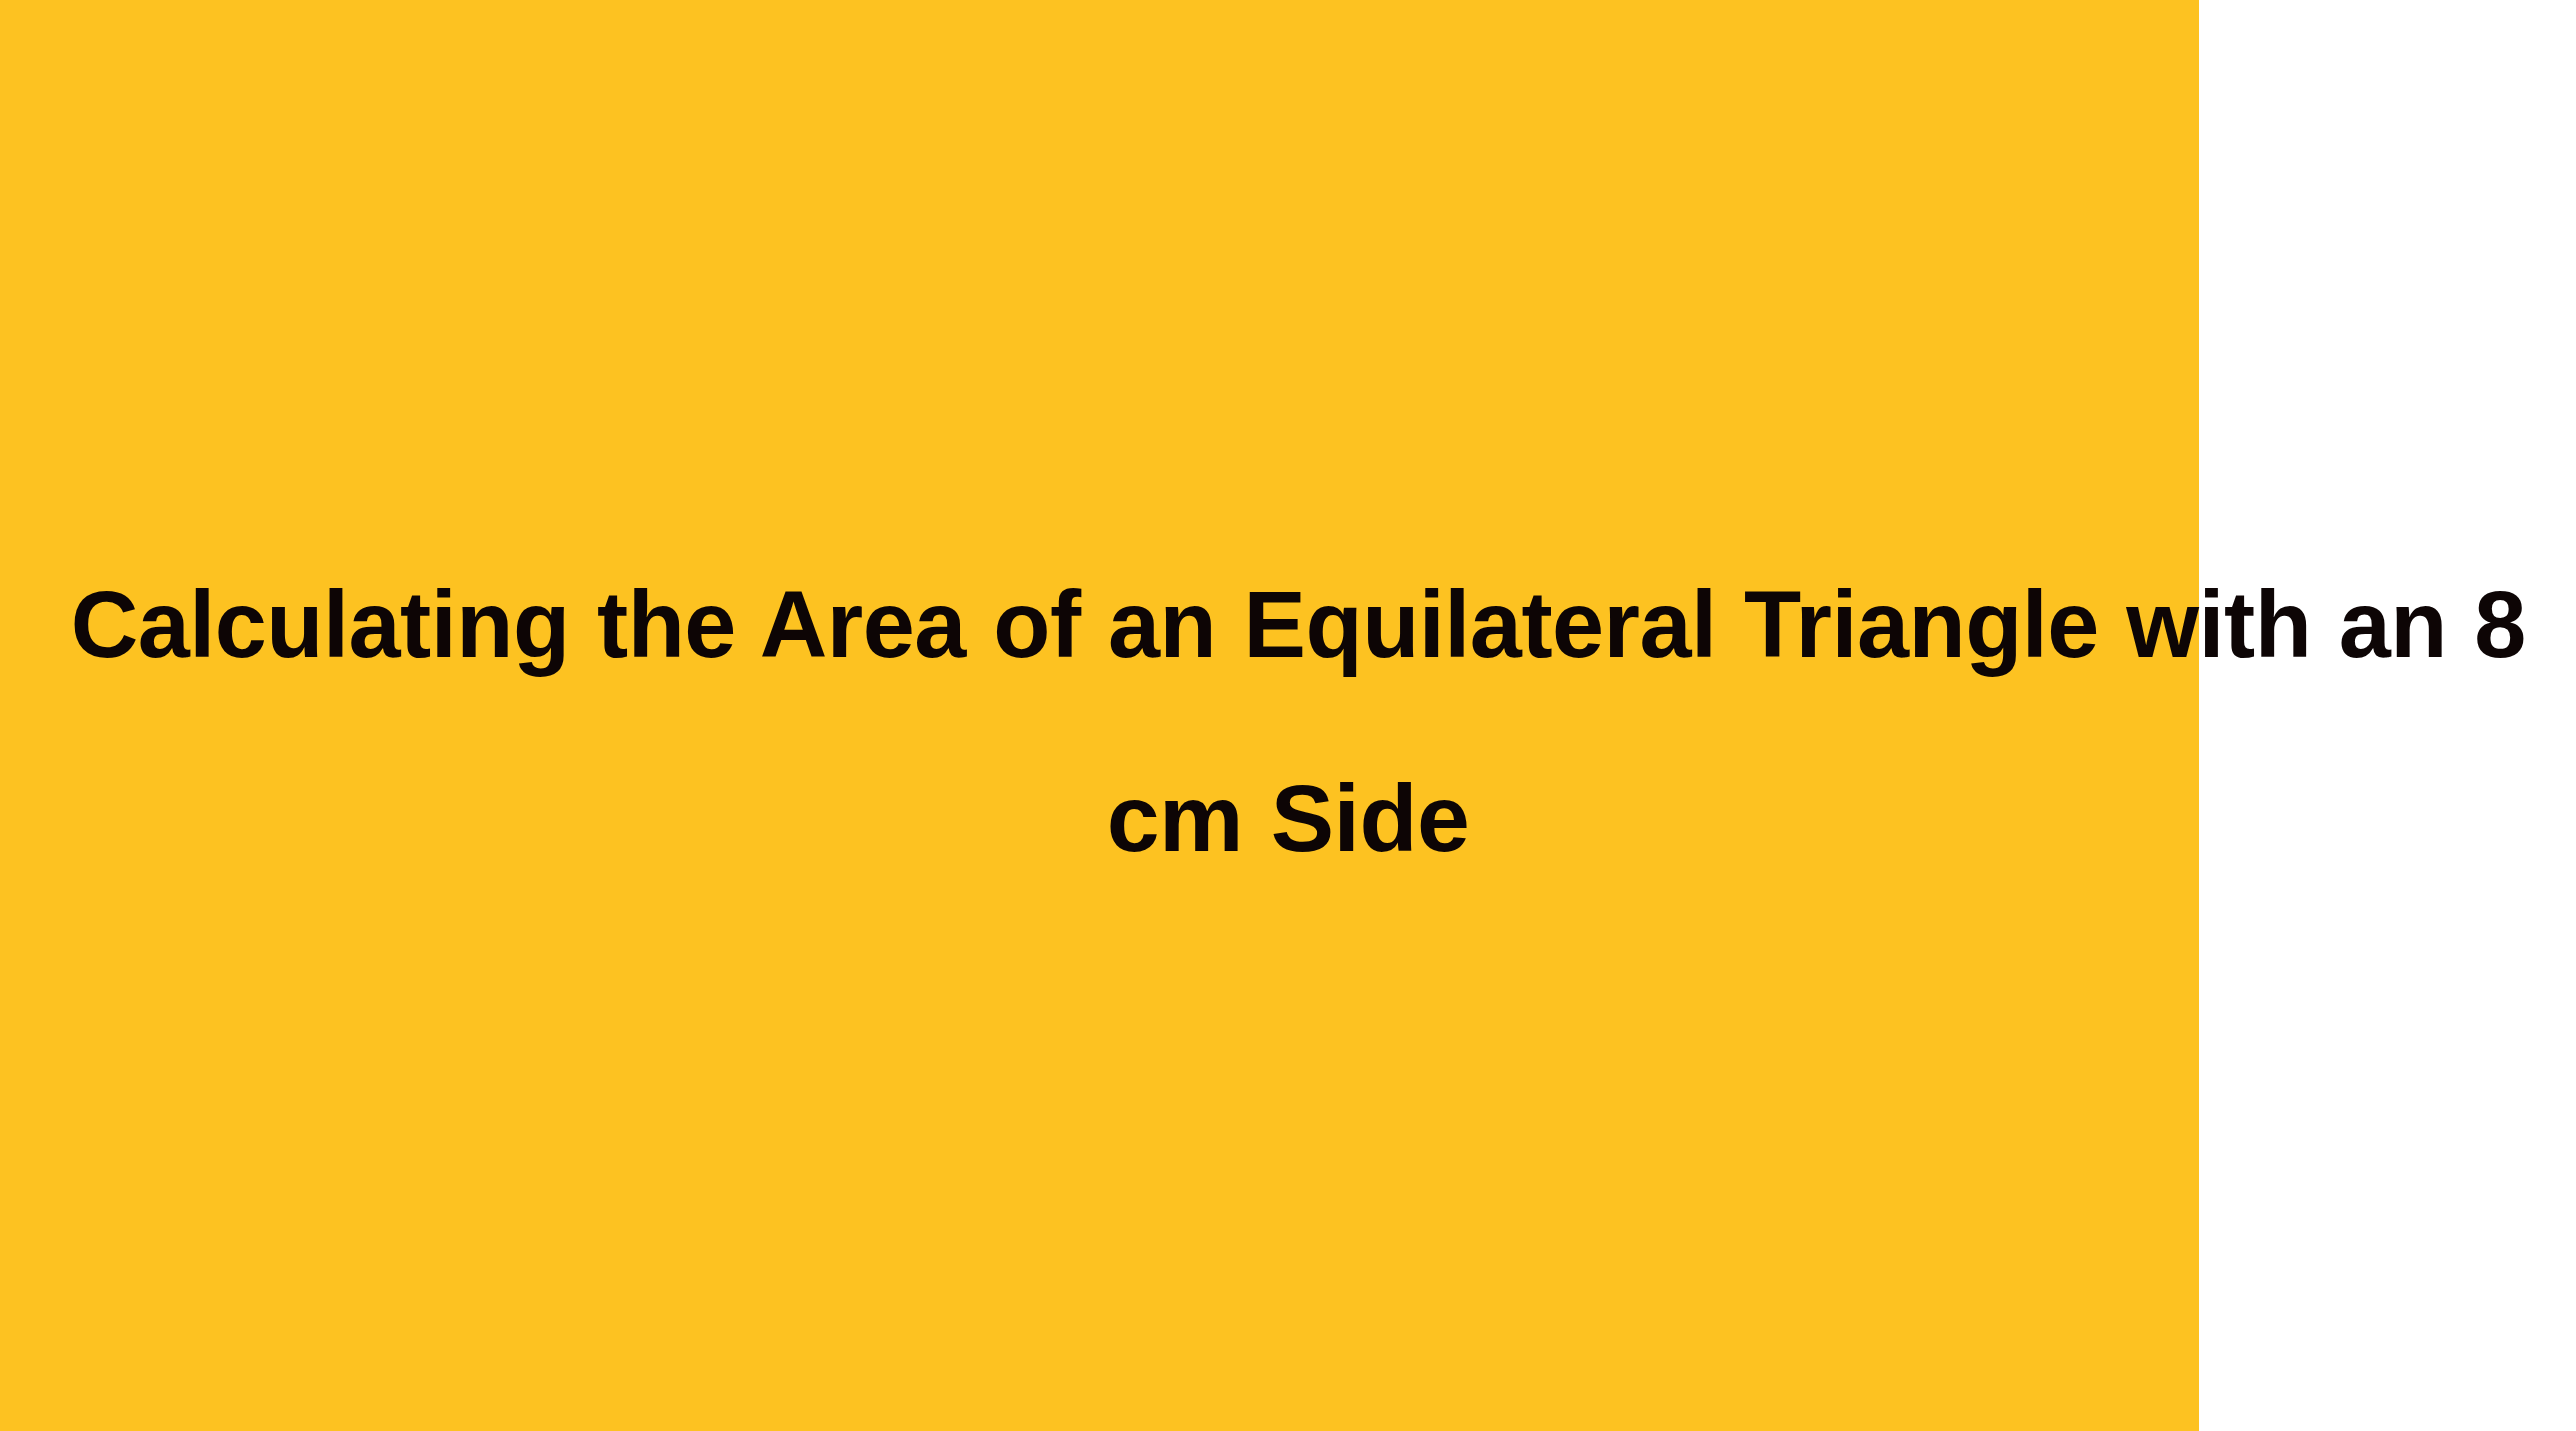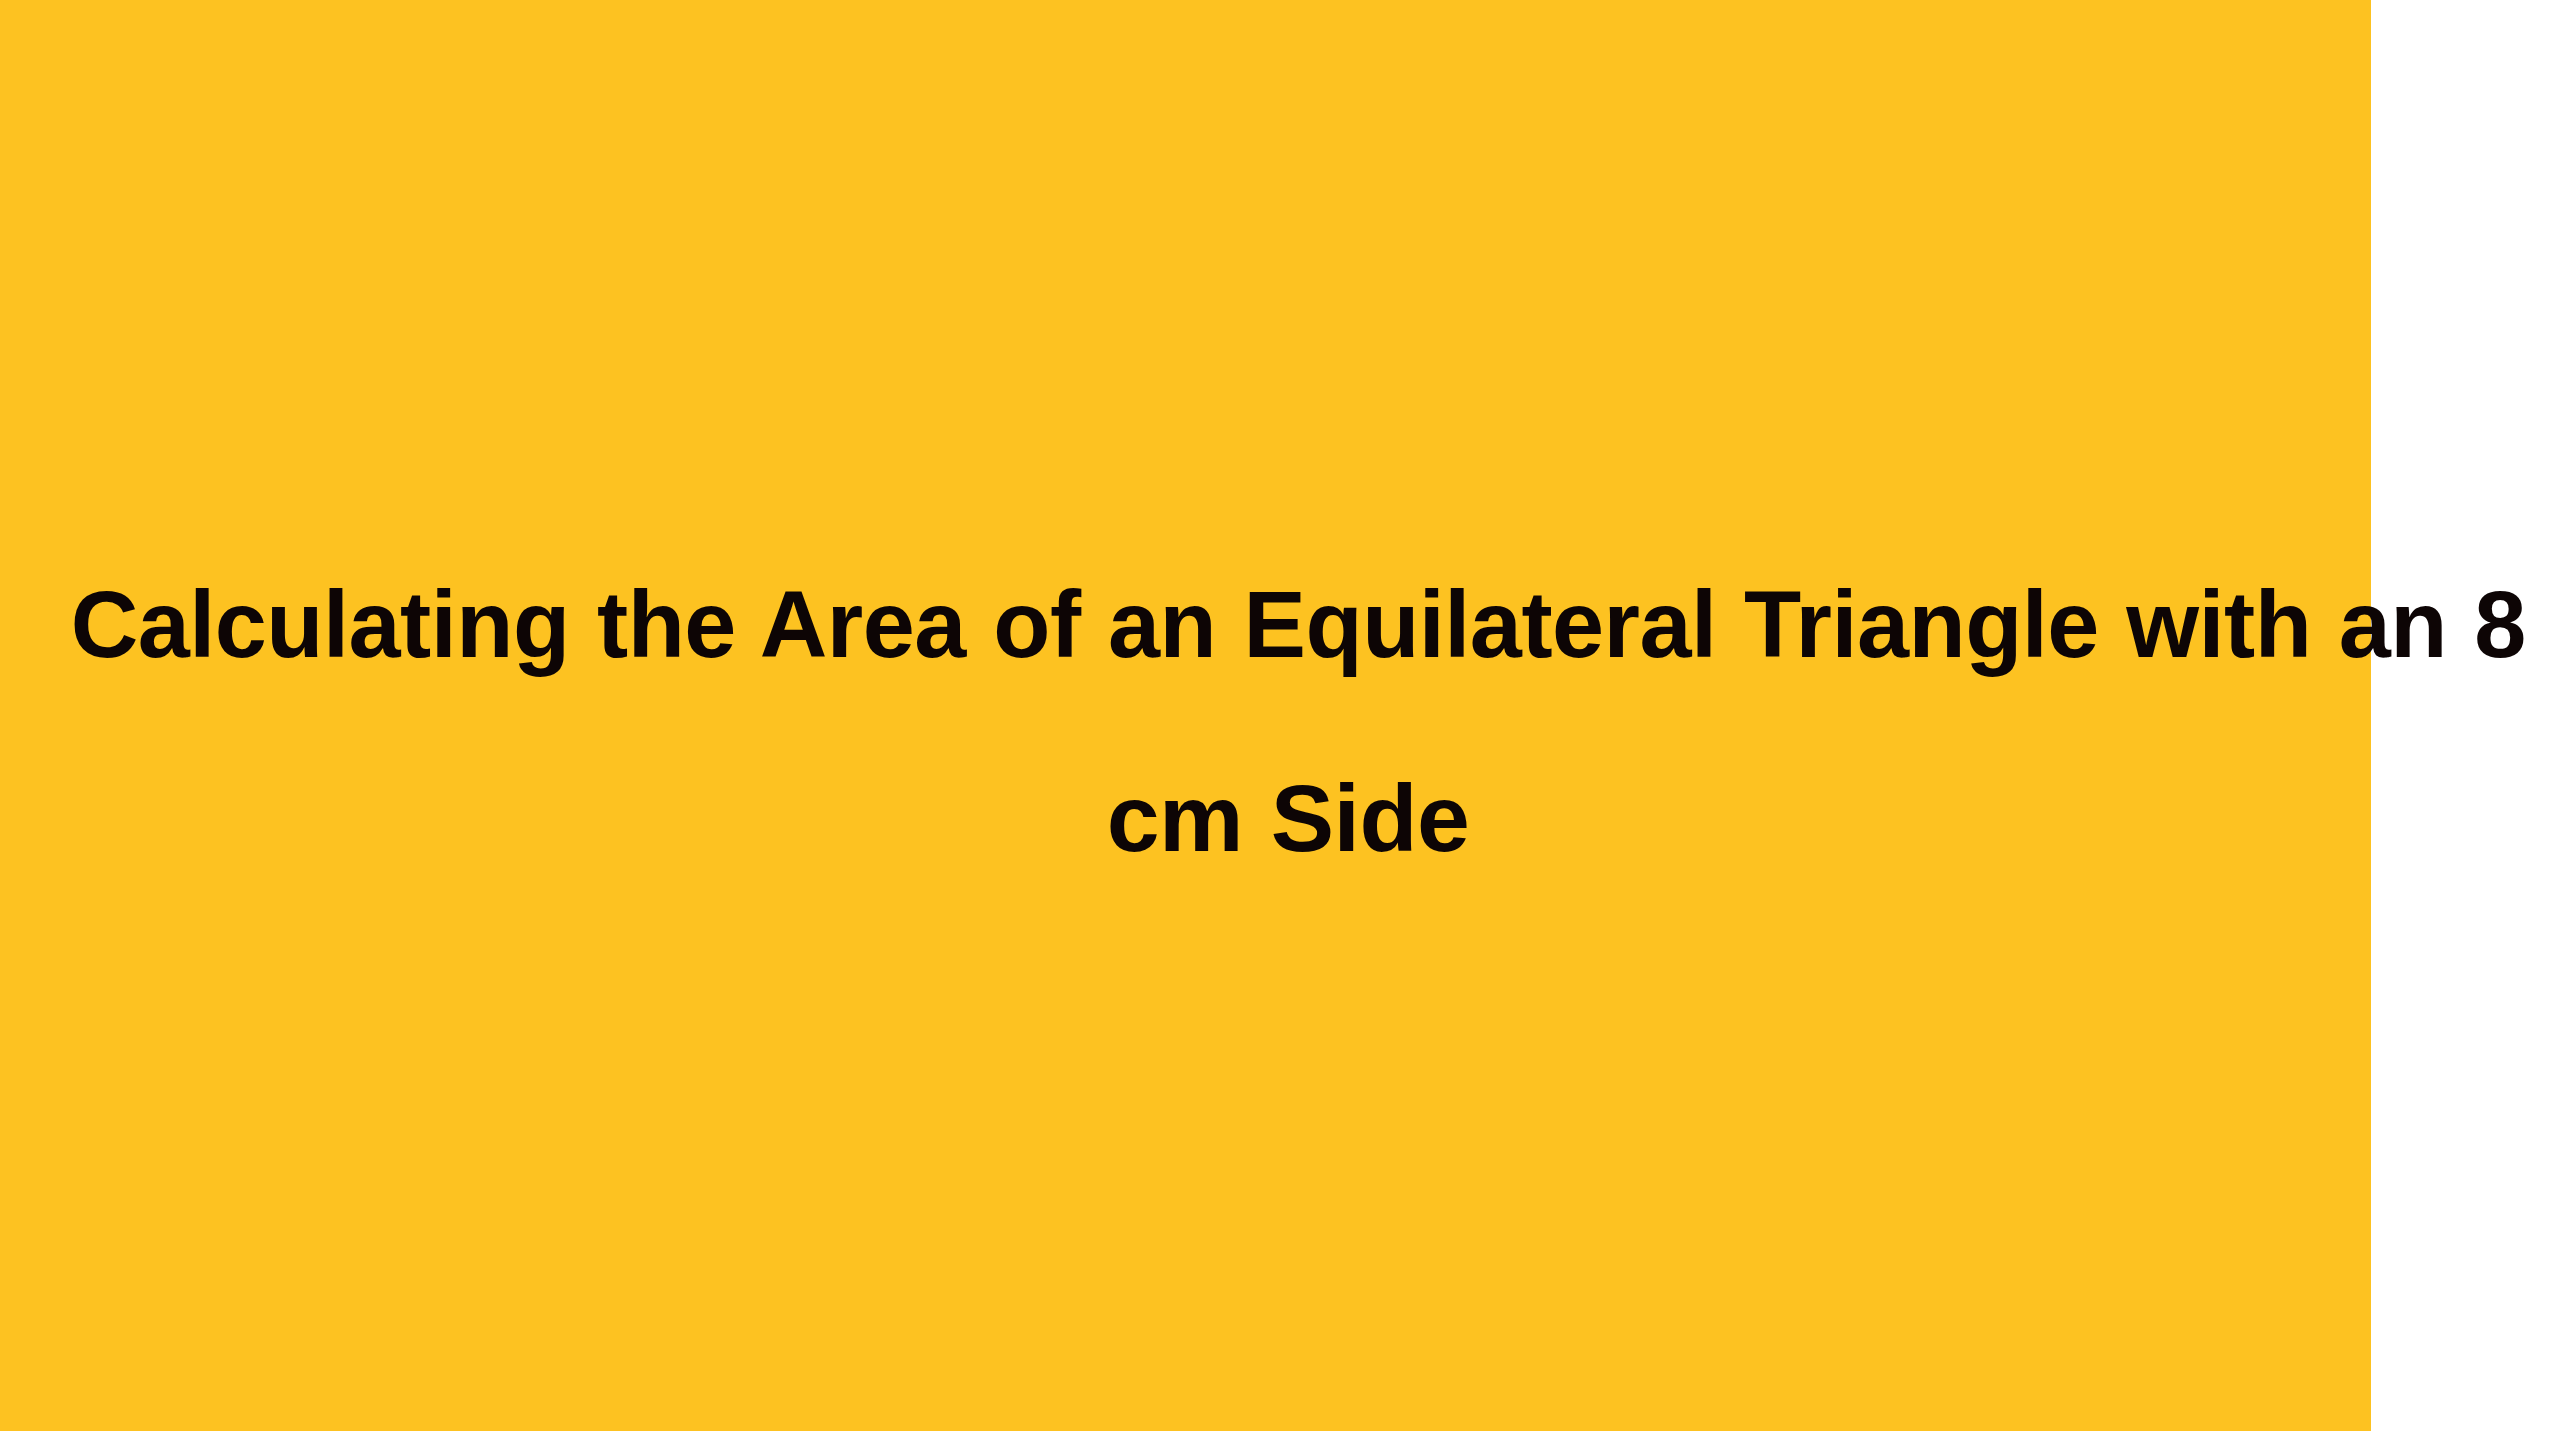--- a/index.html
+++ b/index.html
@@ -59,21 +59,21 @@
   }
 
   #headline-line-2 {
     display: block;
     text-align: center;
   }
 </style>
 </head>
 <body style="width: 2576px; height: 1431px;">
 
-<div id="title-card" style="background: rgb(253, 194, 33); width: 2371px; height: 1431px;">
+<div id="title-card" style="background: rgb(253, 194, 33); width: 2199px; height: 1431px;">
 
   <h1 id="headline" style="color: rgb(13, 5, 5);">
     <span class="headline-line" id="headline-line-1" style="transform: scaleX(0.985049);">Calculating the Area of an Equilateral Triangle with an 8</span>
     <span class="headline-line" id="headline-line-2">cm Side</span>
   </h1>
 
 </div>
 
 
 </body></html>

